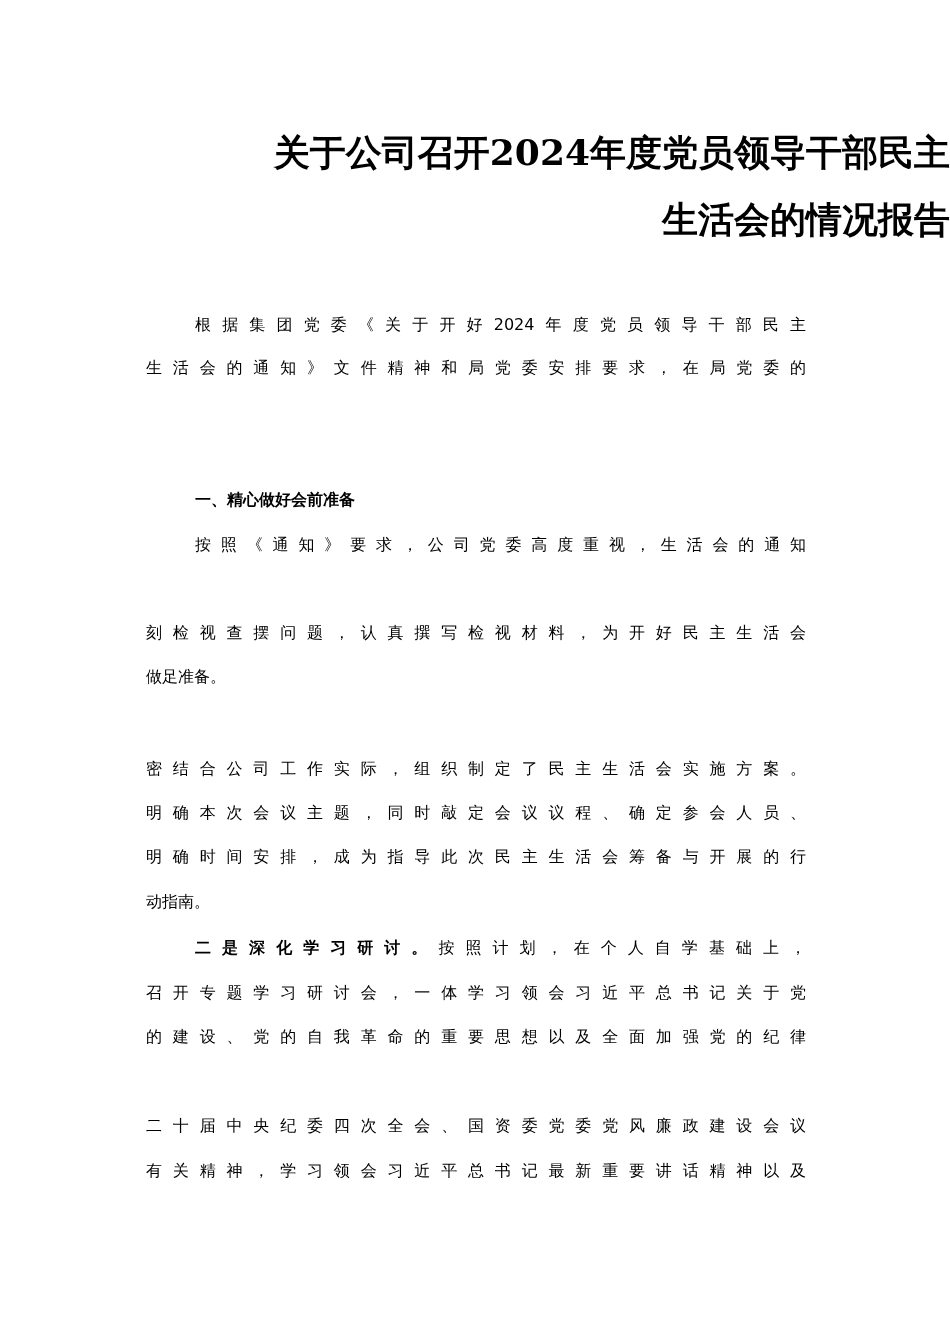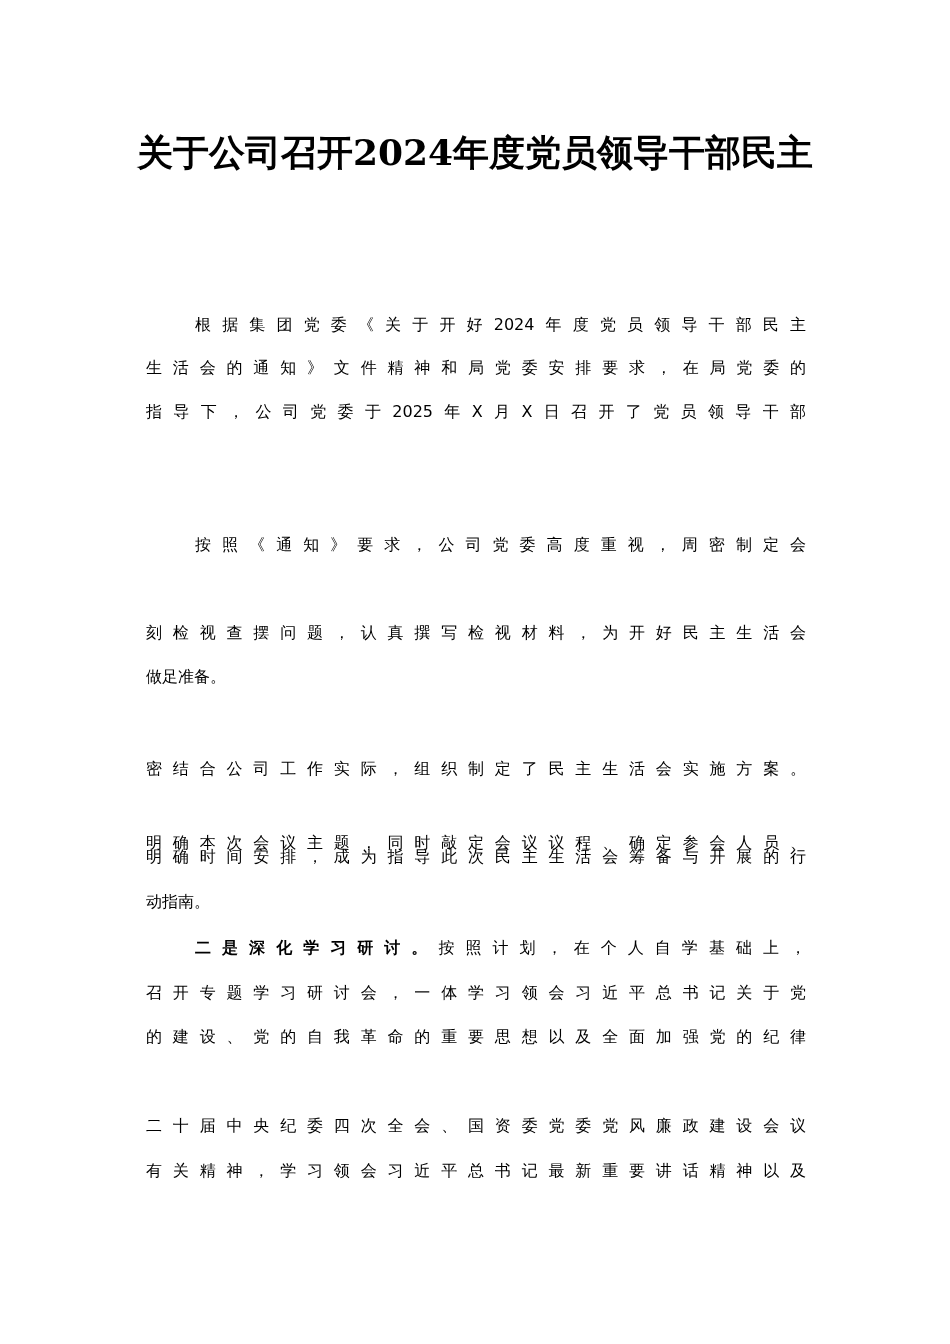--- a/index.html
+++ b/index.html
@@ -1,19 +1,19 @@
 <!DOCTYPE html>
 <html><head>
   <meta charset="utf-8">
   <style>
     html, body { margin: 0; padding: 0; background: #ffffff; }
     body { width: 950px; height: 1344px; position: relative; overflow: hidden; color: #000; }
     .page { position: absolute; left: 0; top: 0; width: 950px; height: 1344px; background: #fff; }
     .title {
-      position: absolute; left: 0; width: 950px; text-align: center;
+      position: absolute; left: 0; width: 950px; text-align: right;
       font-family: "DejaVu Serif", "Liberation Serif", serif;
       font-weight: bold; font-size: 36px; line-height: 36px; letter-spacing: 0px;
       white-space: nowrap;
     }
     .title.l1 { top: 134px; }
     .title.l2 { top: 201px; }
     .body-line {
       position: absolute; left: 146px; width: 660px;
       font-family: "DejaVu Sans", "Liberation Sans", sans-serif;
       font-size: 16px; line-height: 30px; height: 30px;
@@ -24,32 +24,33 @@
     .body-line.indent { left: 195px; width: 611px; }
     .heading { font-weight: bold; }
     b.lead { font-weight: bold; }
   </style>
 </head>
 <body>
 
 <div class="page">
 
   <div class="title l1">关于公司召开2024年度党员领导干部民主</div>
+  <div class="title l2">生活会的情况报告</div>
 
   <div class="body-line indent" style="top:310px">根据集团党委《关于开好2024年度党员领导干部民主</div>
   <div class="body-line" style="top:353px">生活会的通知》文件精神和局党委安排要求，在局党委的</div>
-  <div class="body-line" style="top:397px">指导下，公司党委于2025年X月X日召开了党员领导干部</div>
 
+  <div class="body-line indent last heading" style="top:485px">一、精心做好会前准备</div>
 
-  <div class="body-line indent" style="top:530px">按照《通知》要求，公司党委高度重视，周密制定会</div>
+  <div class="body-line indent" style="top:530px">按照《通知》要求，公司党委高度重视，生活会的通知</div>
   <div class="body-line" style="top:618px">刻检视查摆问题，认真撰写检视材料，为开好民主生活会</div>
   <div class="body-line last" style="top:662px">做足准备。</div>
 
   <div class="body-line" style="top:754px">密结合公司工作实际，组织制定了民主生活会实施方案。</div>
-  <div class="body-line" style="top:828px">明确本次会议主题，同时敲定会议议程、确定参会人员、</div>
+  <div class="body-line" style="top:798px">明确本次会议主题，同时敲定会议议程、确定参会人员、</div>
   <div class="body-line" style="top:842px">明确时间安排，成为指导此次民主生活会筹备与开展的行</div>
   <div class="body-line last" style="top:887px">动指南。</div>
 
   <div class="body-line indent" style="top:933px"><b class="lead">二是深化学习研讨。</b><span>按照计划，在个人自学基础上，</span></div>
   <div class="body-line" style="top:978px">召开专题学习研讨会，一体学习领会习近平总书记关于党</div>
   <div class="body-line" style="top:1022px">的建设、党的自我革命的重要思想以及全面加强党的纪律</div>
   <div class="body-line" style="top:1111px">二十届中央纪委四次全会、国资委党委党风廉政建设会议</div>
   <div class="body-line" style="top:1156px">有关精神，学习领会习近平总书记最新重要讲话精神以及</div>
 
 </div>

